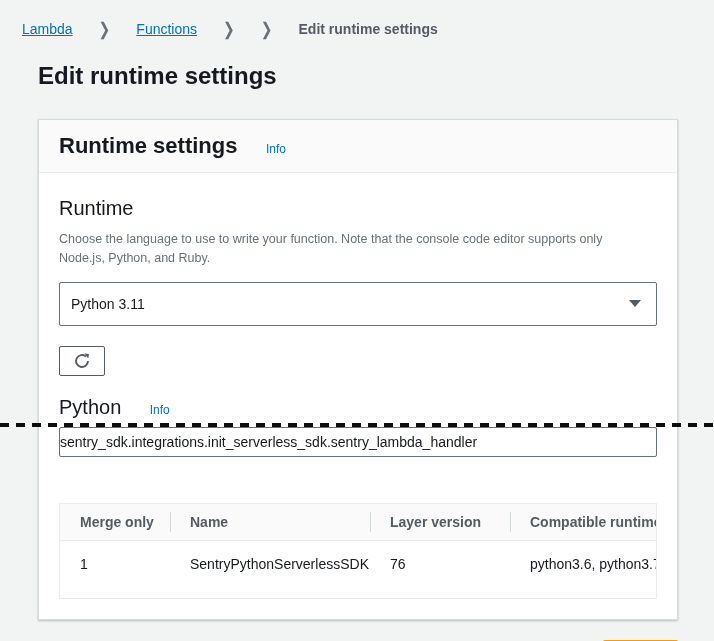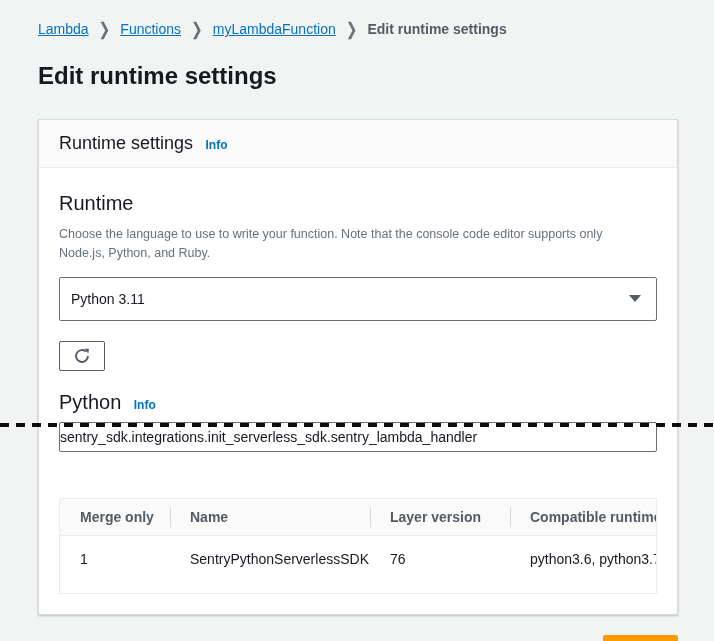--- a/index.html
+++ b/index.html
@@ -6,37 +6,37 @@
   body {
     width:714px; height:641px;
     background:#f2f3f3;
     font-family:"Liberation Sans", sans-serif;
     color:#16191f;
     position:relative;
     overflow:hidden;
   }
 
   
-  .breadcrumb { padding:21px 38px 0; font-size:14px; display:flex; align-items:center; gap:10px; }
+  .breadcrumb { padding:21px 22px 0; font-size:14px; display:flex; align-items:center; gap:26px; }
   .crumb-link { color:#0073bb; text-decoration:underline; cursor:pointer; }
   .crumb-sep { color:#687078; font-size:14px; transform:scaleY(1.25); display:inline-block; }
   .crumb-current { color:#545b64; font-weight:700; }
 
   
   .page-title { margin:25px 38px 0; font-size:24px; font-weight:700; color:#16191f; }
 
   
   .panel {
     margin:29px 38px 0; width:640px; box-sizing:border-box;
     background:#ffffff; border:1px solid #d5dbdb;
     box-shadow:0 1px 2px rgba(0,28,36,.25);
   }
   .panel-header { background:#fafafa; border-bottom:1px solid #eaeded; padding:13px 20px; }
-  .panel-title { font-size:18px; font-weight:400; display:inline; }
-  .info-link { color:#0073bb; font-size:12px; font-weight:700; margin-left:8px; text-decoration:none; cursor:pointer; }
+  .panel-title { font-size:22px; font-weight:700; display:inline; }
+  .info-link { color:#0073bb; font-size:12px; font-weight:400; margin-left:24px; text-decoration:none; cursor:pointer; }
 
   .panel-body { padding:24px 20px 20px; }
 
   .field-label { font-size:20px; color:#16191f; }
   .field-desc { font-size:12.5px; color:#687078; line-height:1.5; margin-top:10px; max-width:568px; }
 
   .select {
     margin-top:14px; height:44px; box-sizing:border-box;
     border:1px solid #687078; border-radius:2px; background:#fff;
     display:flex; align-items:center; justify-content:space-between;
@@ -104,21 +104,20 @@
   }
 </style>
 </head>
 <body>
 
 <nav class="breadcrumb">
   <a class="crumb-link">Lambda</a>
   <span class="crumb-sep">❯</span>
   <a class="crumb-link">Functions</a>
   <span class="crumb-sep">❯</span>
-  <a class="crumb-link">myLambdaFunction</a>
   <span class="crumb-sep">❯</span>
   <span class="crumb-current">Edit runtime settings</span>
 </nav>
 
 <h1 class="page-title">Edit runtime settings</h1>
 
 <section class="panel">
   <div class="panel-header">
     <h2 class="panel-title">Runtime settings</h2>
     <a class="info-link">Info</a>

